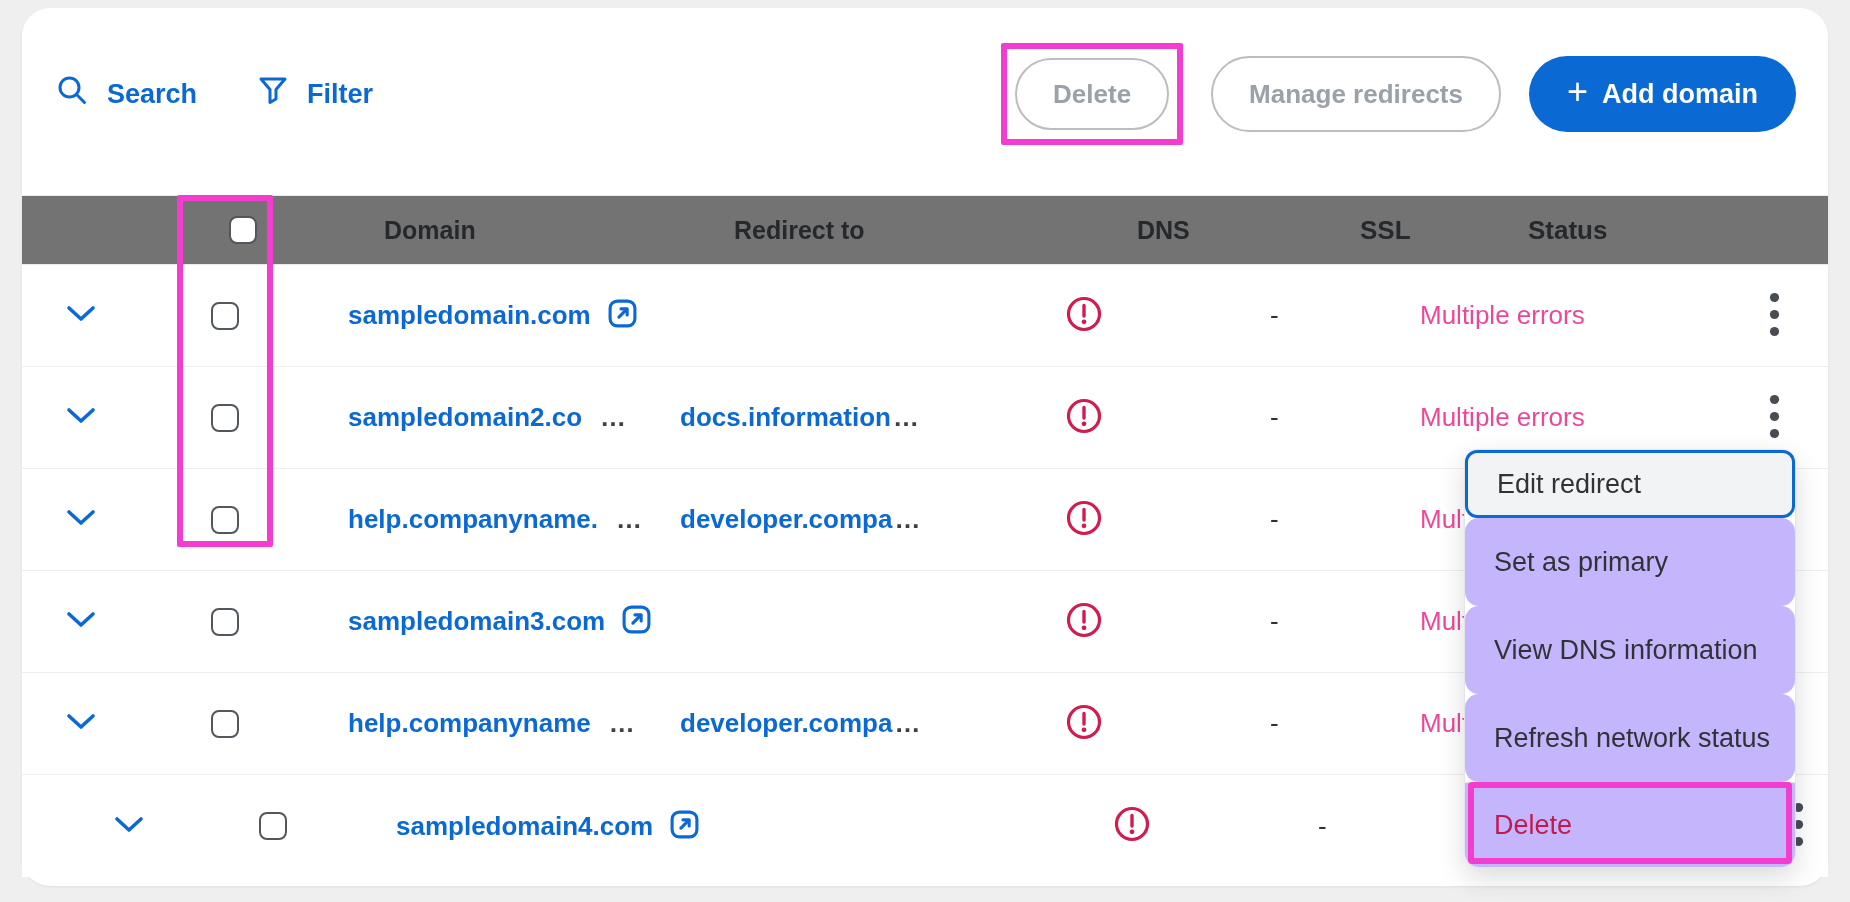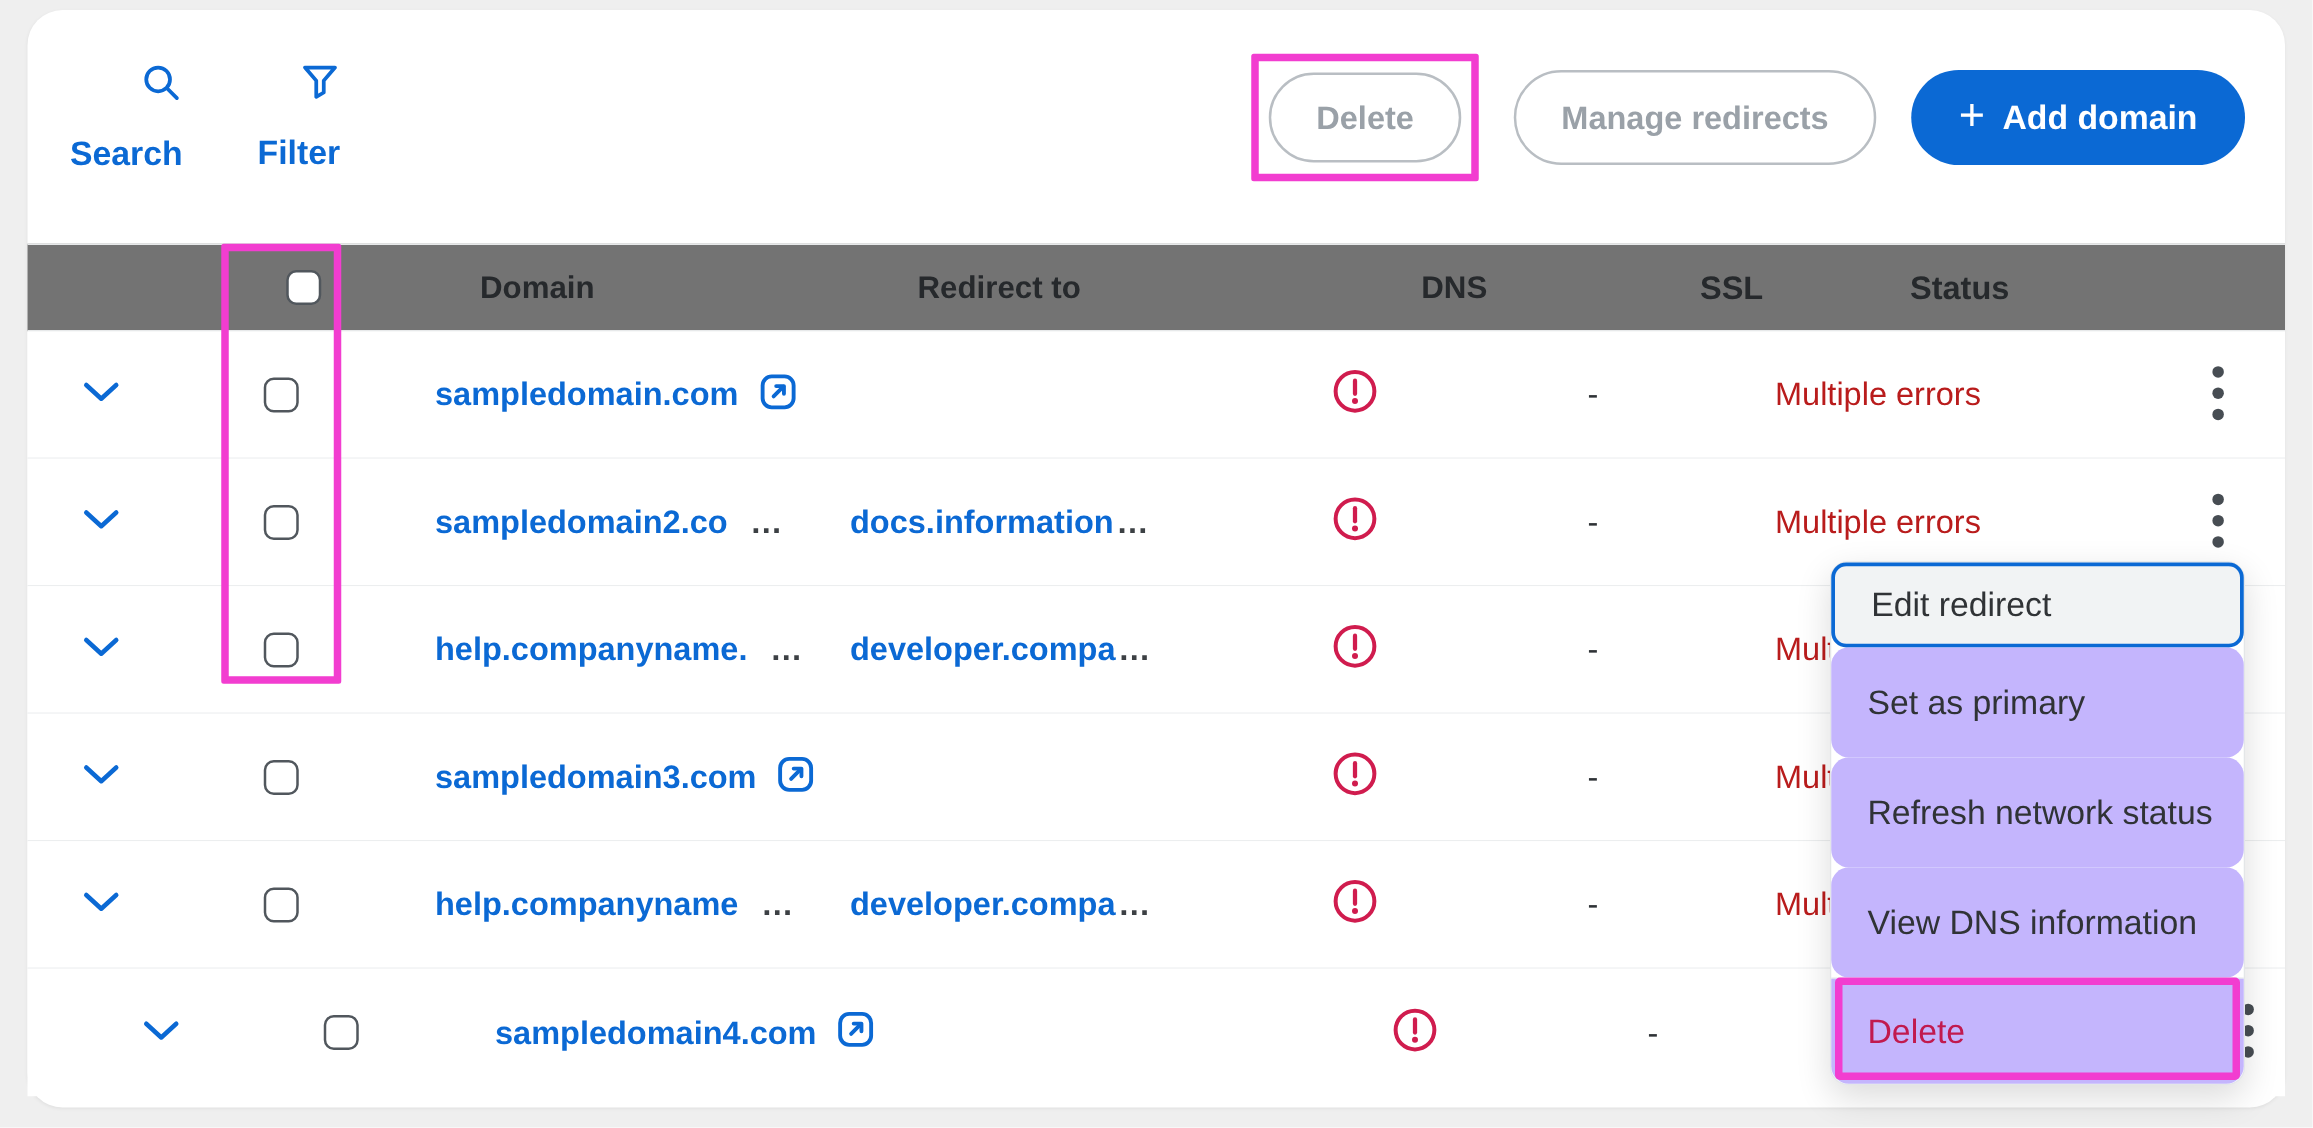--- a/index.html
+++ b/index.html
@@ -13,22 +13,22 @@
     background:#ffffff; border-radius:28px; box-shadow:0 1px 3px rgba(0,0,0,.06);
   }
 
   
   .toolbar {
     position:absolute; top:16px; left:34px; right:32px; height:140px;
     display:flex; align-items:center; justify-content:space-between;
   }
   .toolbar-left { display:flex; align-items:center; gap:60px; }
   .text-btn {
-    display:flex; align-items:flex-end; gap:18px; background:none; border:none;
-    color:#0b69d4; font-family:inherit; font-size:27px; font-weight:700; cursor:pointer;flex-direction:column;
+    display:flex; align-items:center; gap:18px; background:none; border:none;
+    color:#0b69d4; font-family:inherit; font-size:27px; font-weight:700; cursor:pointer;
   }
   .toolbar-right { display:flex; align-items:center; gap:28px; }
   .pill-btn {
     height:76px; border-radius:38px; background:#fff; font-family:inherit;
     font-size:26px; font-weight:600; padding:0 36px; cursor:pointer;
     display:inline-flex; align-items:center; justify-content:center; gap:14px;
   }
   .pill-btn.disabled { color:#9aa1a8; border:2.5px solid #b9bec3; }
   .pill-btn.small { height:72px; }
   .pill-btn.primary { background:#0b69d4; color:#ffffff; border:none; font-weight:700; font-size:27px; padding:0 38px; }
@@ -49,21 +49,21 @@
   .th { font-size:25px; font-weight:700; color:#26292c; }
   .trow { height:102px; background:#fff; border-bottom:1.5px solid #eceeef; }
   .trow:last-child { border-bottom:none;padding-left:48px; }
 
   .cell-expander { display:flex; justify-content:center; }
   .cell-checkbox { display:flex; justify-content:center; }
   .cell-domain { padding-left:38px; display:flex; align-items:center; gap:16px; white-space:nowrap; overflow:hidden; }
   .cell-redirect { padding-left:20px; display:flex; align-items:center; white-space:nowrap; overflow:hidden; }
   .cell-dns { padding-left:25px; }
   .cell-ssl { padding-left:40px; font-size:26px; color:#2e3236; }
-  .cell-status { padding-left:30px; font-size:26px; color:#b91c1c; white-space:nowrap; }
+  .cell-status { padding-left:30px; font-size:26px; color:#ec4899; white-space:nowrap; }
   .cell-actions { display:flex; justify-content:center; }
 
   .expand-btn, .kebab-btn { background:none; border:none; cursor:pointer; display:flex; align-items:center; justify-content:center; padding:8px; }
 
   .checkbox {
     width:28px; height:28px; border:2.5px solid #51575d; border-radius:8px;
     background:#fff; display:inline-block; cursor:pointer;
   }
 
   .link {
@@ -439,19 +439,19 @@
           </button>
         </div>
       </div>
 
     </div>
   </div>
 
   <div class="context-menu">
     <div class="menu-item highlighted">Edit redirect</div>
     <div class="menu-item">Set as primary</div>
+    <div class="menu-item">View DNS information</div>
     <div class="menu-item">Refresh network status</div>
-    <div class="menu-item">View DNS information</div>
     <div class="menu-divider"></div>
     <div class="menu-item danger">Delete</div>
     <div class="annot annot-menu-delete"></div>
   </div>
 </div>
 
 </body></html>

